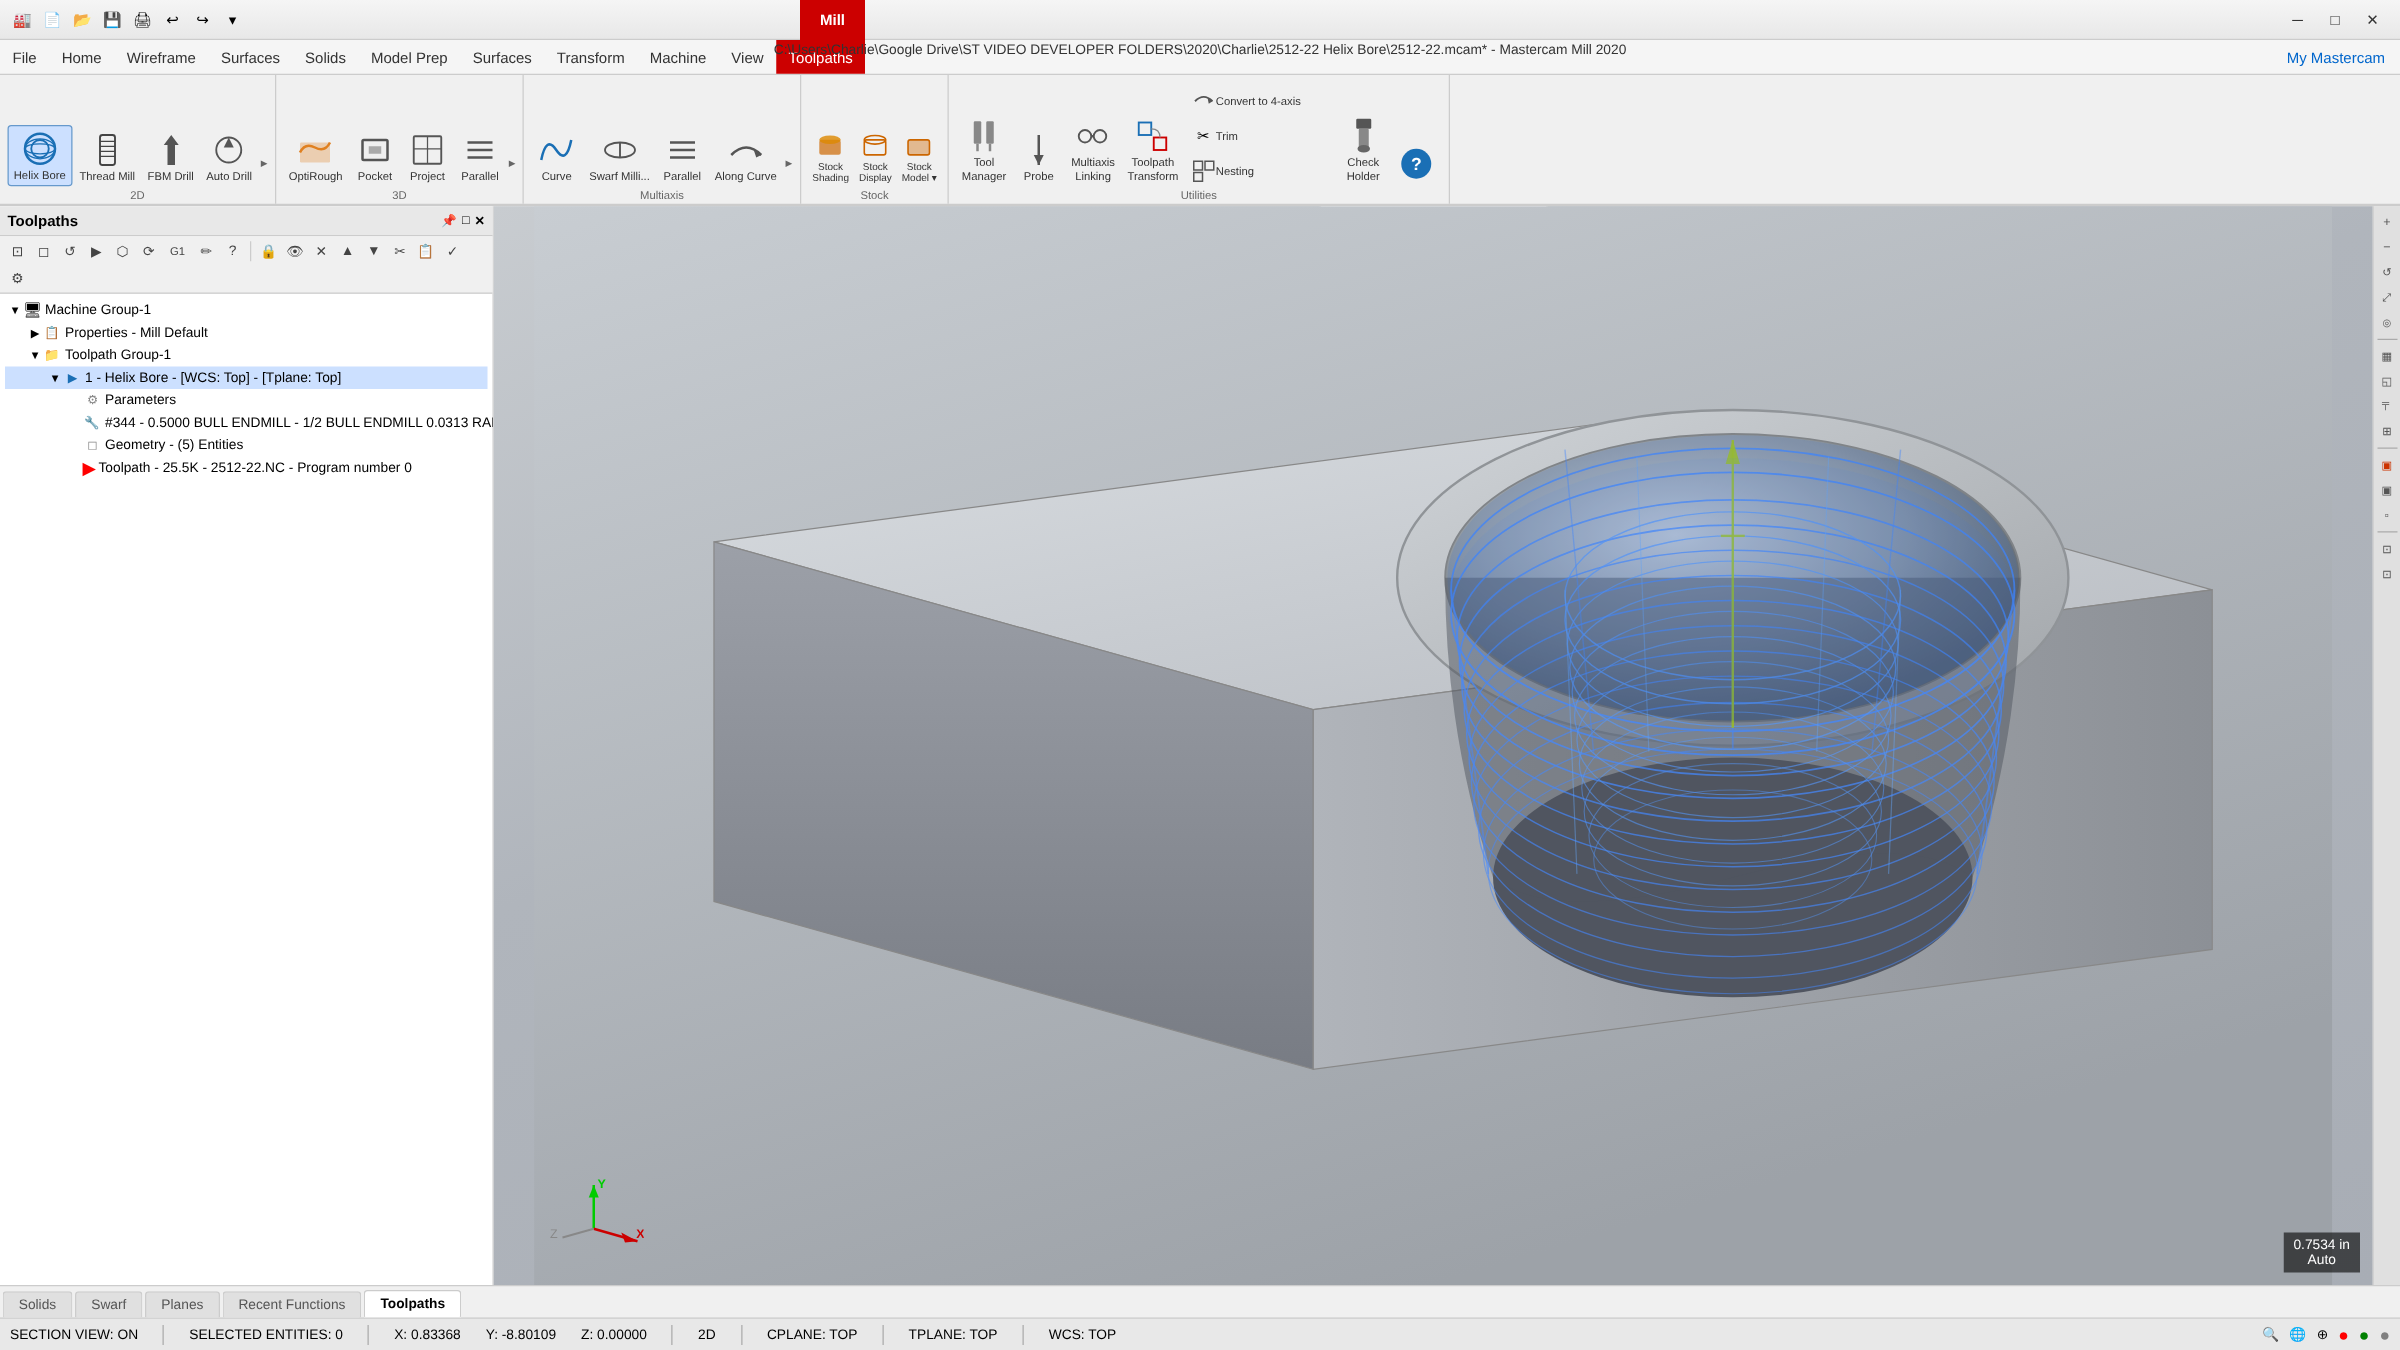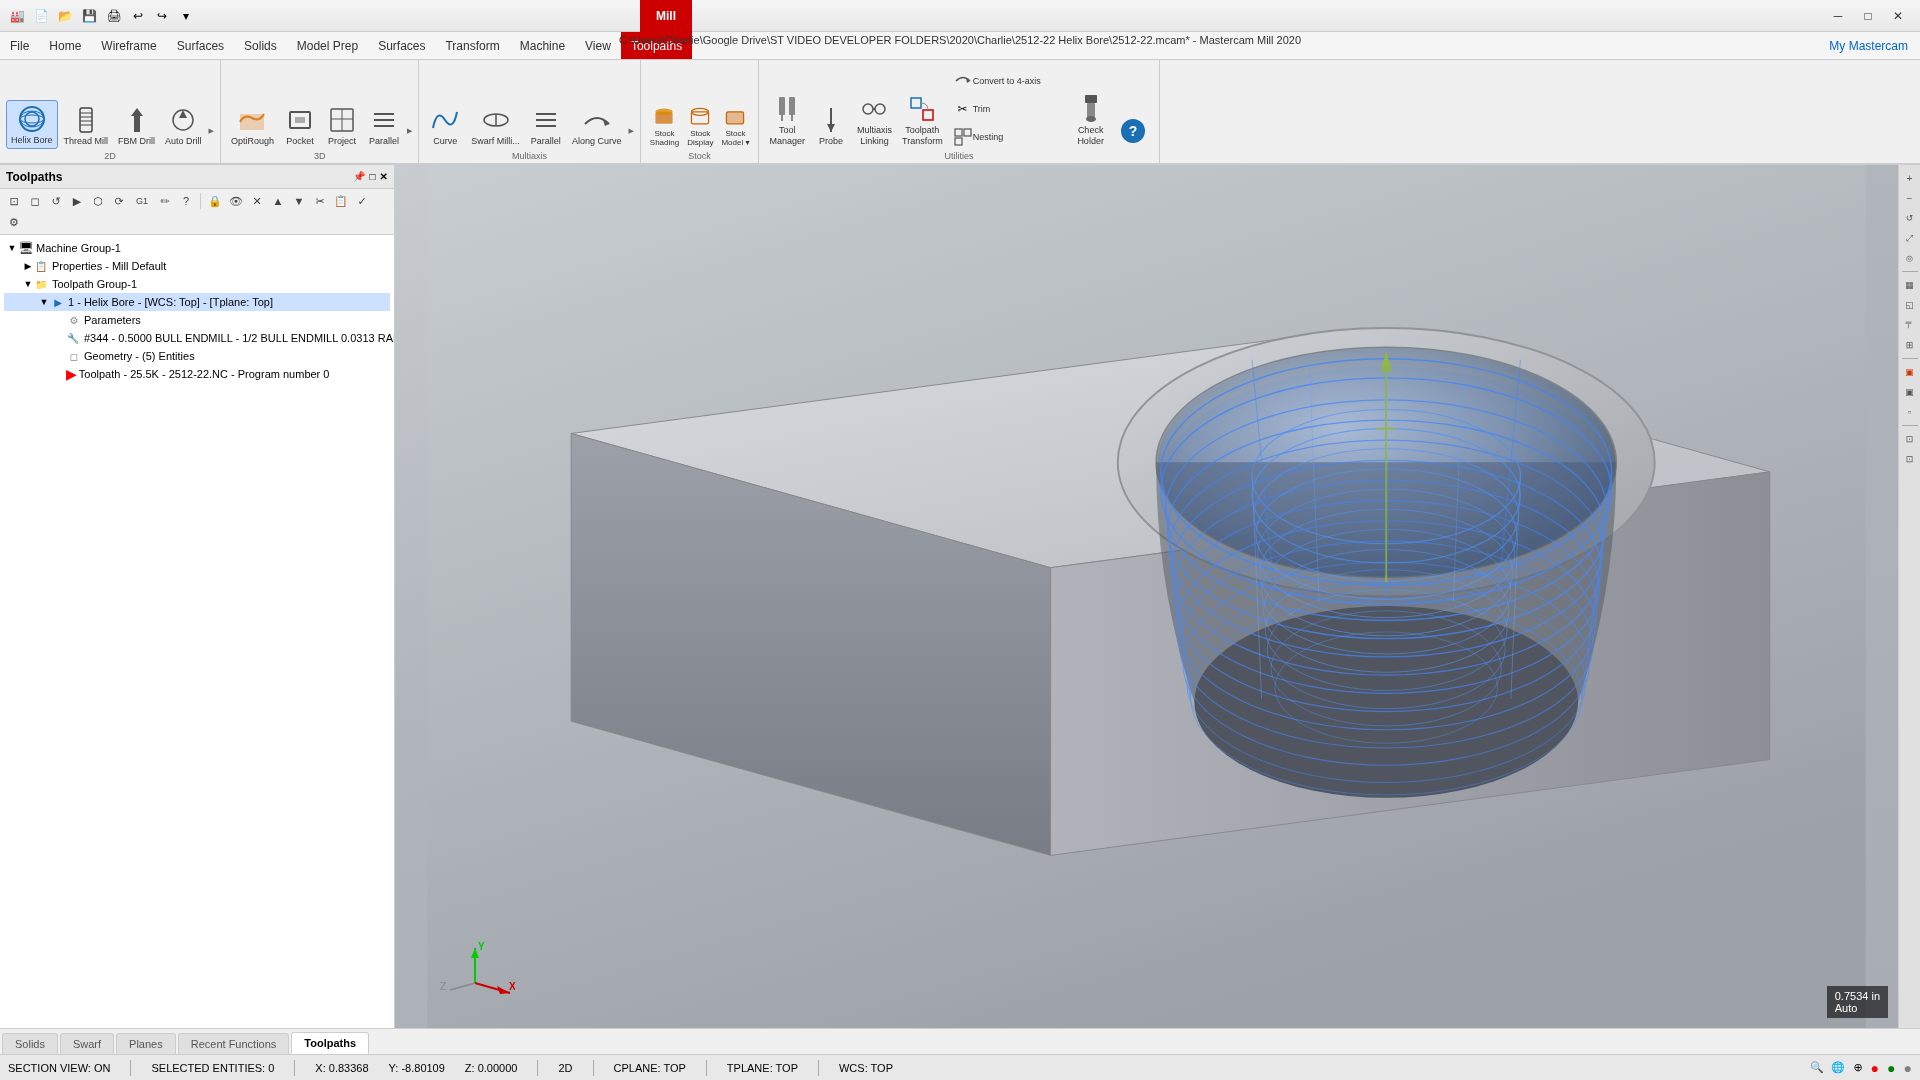--- a/index.html
+++ b/index.html
@@ -304,21 +304,21 @@
     }
 
     .measurement-label {
       position: absolute;
       bottom: 10px;
       right: 10px;
       background: rgba(0,0,0,0.6);
       color: white;
       padding: 4px 8px;
       font-size: 11px;
-      text-align: left;
+      text-align: center;
     }
   </style>
 </head>
 <body>
 
 <div id="title-bar">
   <div id="title-bar-left">
     <span class="qa-icon">🏭</span>
     <span class="qa-icon">📄</span>
     <span class="qa-icon">📂</span>

